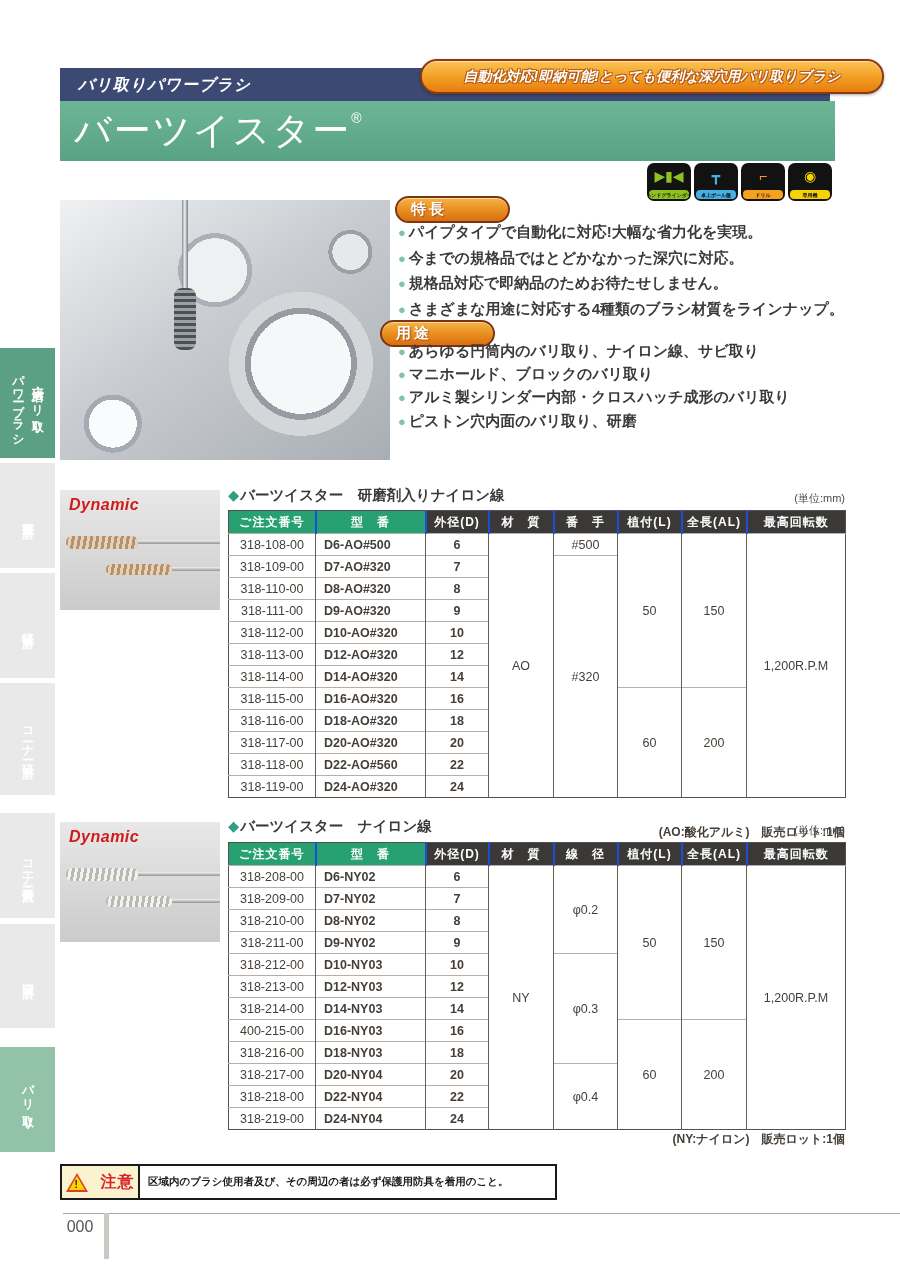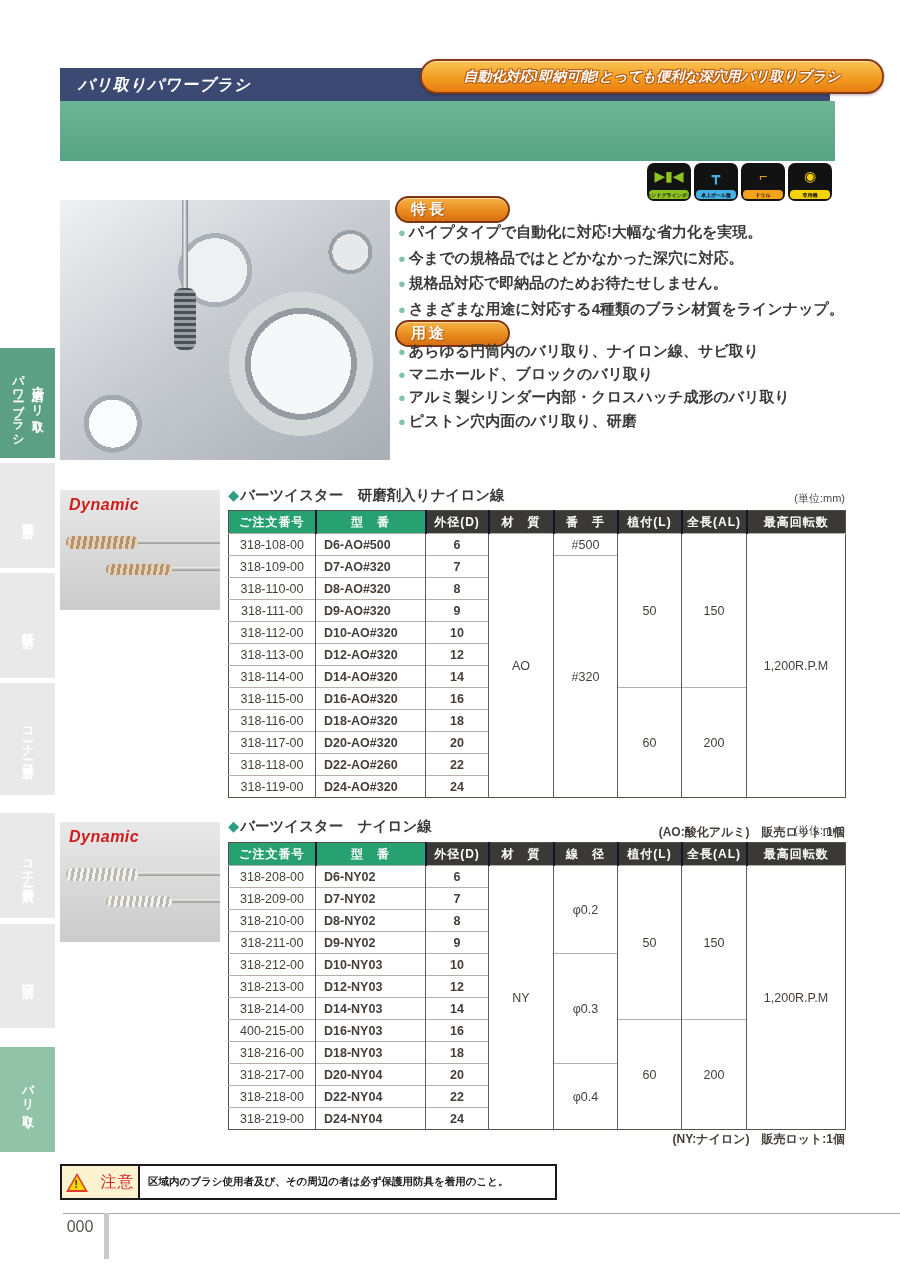--- a/index.html
+++ b/index.html
@@ -59,21 +59,21 @@
   .photo .coil{position:absolute;left:114px;top:88px;width:22px;height:62px;border-radius:8px;
     background:repeating-linear-gradient(0deg,#4b5056 0 3px,#9aa0a6 3px 6px);}
 
   
   .pill{position:absolute;height:27px;width:115px;box-sizing:border-box;border-radius:14px;
     background:linear-gradient(180deg,#f6b445 0%,#e88c1e 55%,#d96f12 100%);
     border:2px solid #7d3413;display:flex;align-items:center;padding:0 14px;
     color:#fff;font-weight:bold;font-size:15px;letter-spacing:3px;
     text-shadow:1px 1px 1px #a85511;box-shadow:inset 0 1px 0 rgba(255,255,255,.5);}
   .pill-features{left:395px;top:196px;}
-  .pill-uses{left:395px;top:320px;}
+  .pill-uses{left:380px;top:320px;}
   ul.dotlist{position:absolute;left:398px;margin:0;padding:0;list-style:none;width:505px;}
   .list-features{top:220px;}
   .list-features li{line-height:24.5px;}
   .list-uses{top:340px;}
   .list-uses li{line-height:22.2px;}
   ul.dotlist li{font-size:15px;font-weight:bold;color:#3a3a3a;white-space:nowrap;}
   ul.dotlist .dot{color:#82c3a5;font-size:13px;margin-right:3px;}
 
   
   .dyn{position:absolute;left:60px;width:160px;height:120px;
@@ -100,37 +100,37 @@
   .unit1{top:491px;}
   .unit2{top:823px;}
   table.spec{position:absolute;left:228px;border-collapse:collapse;table-layout:fixed;
     width:617px;border:1px solid #56504b;}
   .spec1{top:510px;}
   .spec2{top:842px;}
   table.spec th{height:22px;padding:0;font-size:12px;font-weight:bold;color:#fff;
     text-align:center;letter-spacing:1px;}
   table.spec th.th-green{background:#27a072;}
   table.spec th.th-dark{background:#3b3937;}
-  table.spec th + th{border-left:2px solid #0f172a;}
+  table.spec th + th{border-left:2px solid #1d4ed8;}
   table.spec td{height:21px;padding:0;font-size:12.5px;color:#453e38;text-align:center;
     border-top:1px solid #b4afaa;border-left:1px solid #645e58;background:#fff;}
   table.spec td:first-child{border-left:none;font-weight:normal;}
   table.spec td.c-model{text-align:left;padding-left:8px;font-weight:bold;}
   table.spec td.c-od{font-weight:bold;}
   table.spec td.c-merged{font-weight:normal;}
   .tbl-note{position:absolute;right:55px;font-size:12px;font-weight:bold;color:#453e38;}
   .note1{top:824px;}
   .note2{top:1131px;}
 
   
   .caution{position:absolute;left:60px;top:1164px;width:497px;height:36px;box-sizing:border-box;
     border:2px solid #1a1a1a;display:flex;background:#fff;}
   .caution-label{width:76px;background:#fbf3cf;border-right:2px solid #1a1a1a;
     display:flex;align-items:center;justify-content:center;gap:5px;}
-  .caution-word{color:#d8232a;font-weight:normal;font-size:16px;letter-spacing:1px;margin-left:8px;}
+  .caution-word{color:#d8232a;font-weight:bold;font-size:16px;letter-spacing:1px;margin-left:8px;}
   .tri-outer{width:0;height:0;border-left:11px solid transparent;border-right:11px solid transparent;
     border-bottom:19px solid #e03c2d;position:relative;}
   .tri-inner{position:absolute;left:-8px;top:3px;width:0;height:0;
     border-left:8px solid transparent;border-right:8px solid transparent;
     border-bottom:14px solid #ffd800;}
   .tri-bang{position:absolute;left:-2px;top:6px;font-size:10px;font-weight:bold;color:#1a1a1a;}
   .caution-msg{flex:1;display:flex;align-items:center;padding:0 8px;
     font-size:10.5px;font-weight:bold;color:#1a1a1a;white-space:nowrap;border-radius:10px;}
 
   
@@ -151,20 +151,23 @@
   <div class="side-tab tab4 gray">コーナー研磨</div>
   <div class="side-tab tab5 gray">コーナー・穴研磨</div>
   <div class="side-tab tab6 gray">穴研磨</div>
   <div class="side-tab tab7">バリ取り</div>
 
   <div class="navy-bar">
     <span>バリ取りパワーブラシ</span>
   </div>
   <div class="promo-badge">自動化対応!即納可能!とっても便利な深穴用バリ取りブラシ</div>
   <div class="green-banner"></div>
+  <div class="product-title">
+    <span>バーツイスター</span><sup>®</sup>
+  </div>
 
   <div class="machine-icons">
     <div class="m-icon">
       <div class="glyph" style="color:#8dc21f">▶▮◀</div>
       <div class="lbl" style="background:#8dc21f">ハンドグラインダー</div>
     </div>
     <div class="m-icon">
       <div class="glyph" style="color:#45b0e5">┳</div>
       <div class="lbl" style="background:#45b0e5">卓上ボール盤</div>
     </div>
@@ -288,21 +291,21 @@
           <td class="c-model">D18-AO#320</td>
           <td class="c-od">18</td>
         </tr>
         <tr>
           <td class="c-order">318-117-00</td>
           <td class="c-model">D20-AO#320</td>
           <td class="c-od">20</td>
         </tr>
         <tr>
           <td class="c-order">318-118-00</td>
-          <td class="c-model">D22-AO#260</td>
+          <td class="c-model">D22-AO#560</td>
           <td class="c-od">22</td>
         </tr>
         <tr>
           <td class="c-order">318-119-00</td>
           <td class="c-model">D24-AO#320</td>
           <td class="c-od">24</td>
         </tr>
       </tbody>
   </table>
   <div class="tbl-note note1">(AO:酸化アルミ)　販売ロット:1個</div>

